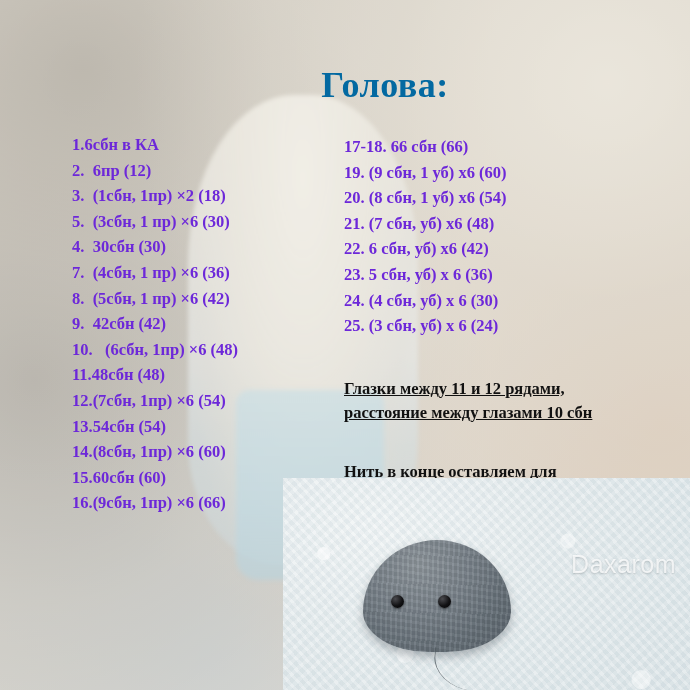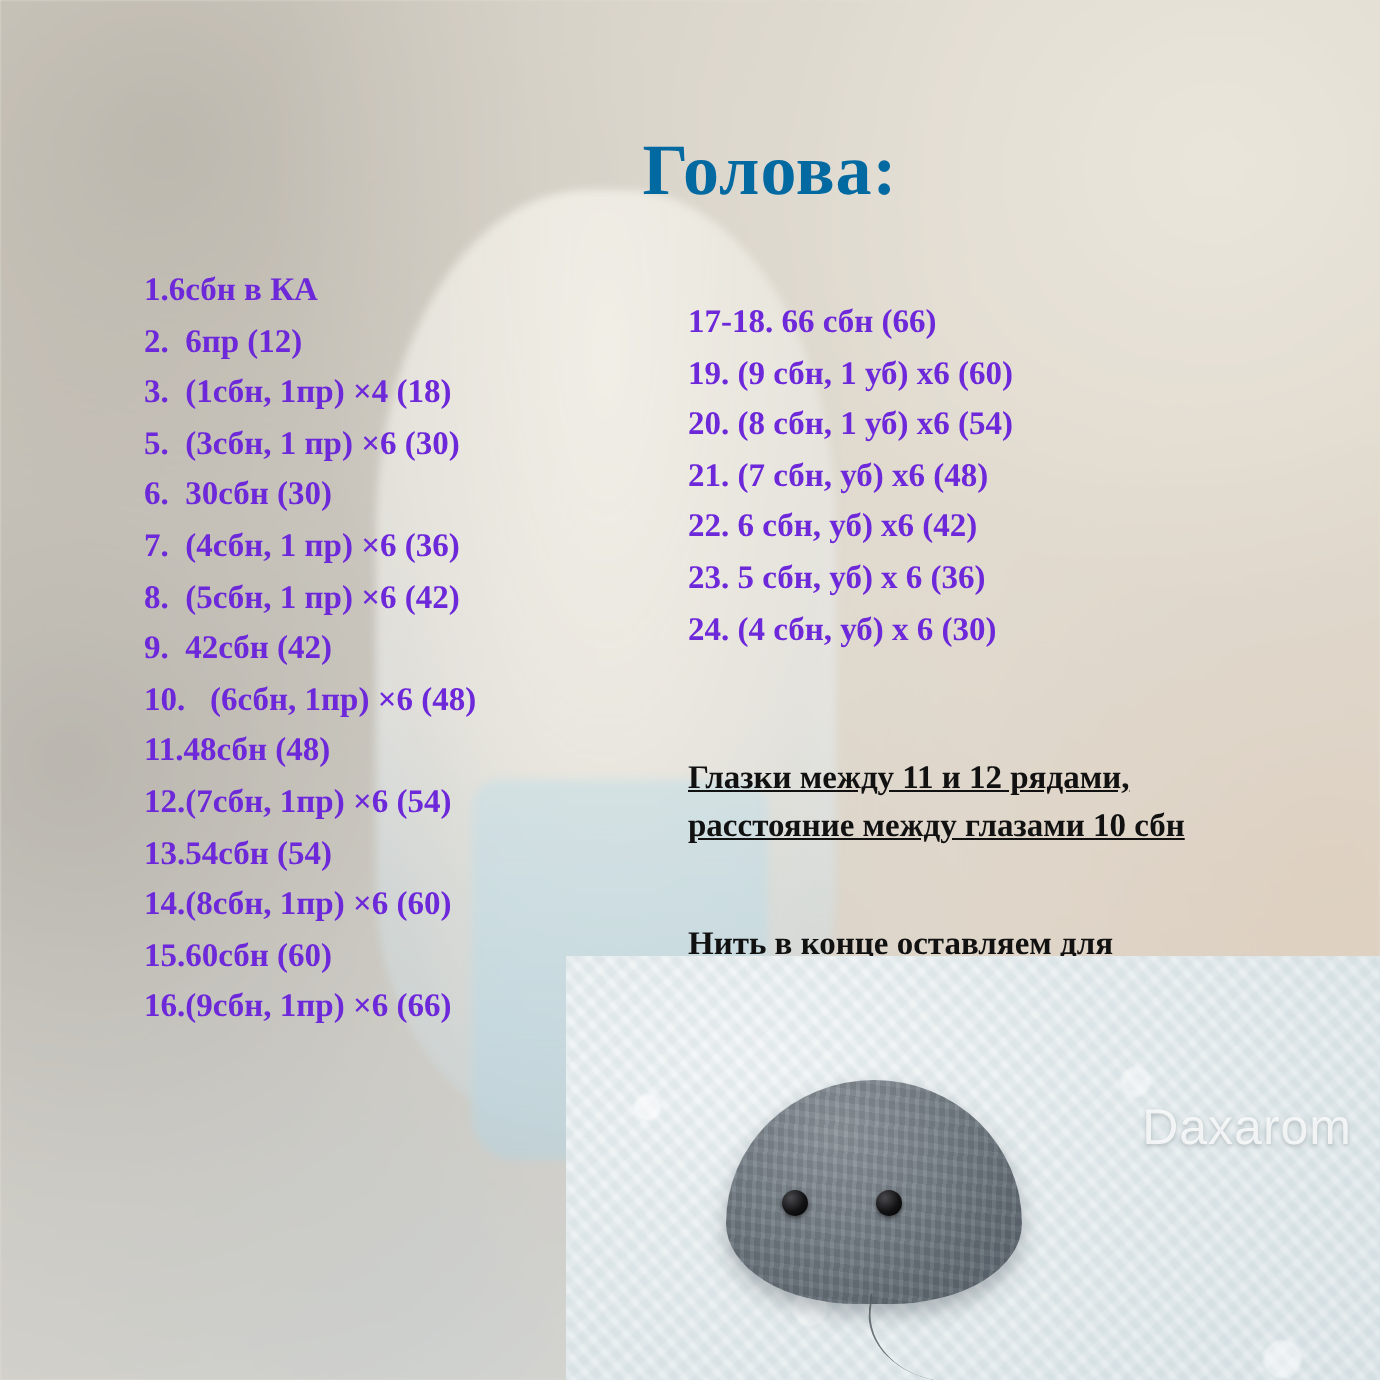--- a/index.html
+++ b/index.html
@@ -82,21 +82,21 @@
     font-size: 16.5px;
     line-height: 25.6px;
   }
   .col-left {
     left: 72px;
     top: 132px;
     width: 250px;
   }
   .col-right {
     left: 344px;
-    top: 148px;
+    top: 134px;
     width: 300px;
   }
   .row {
     white-space: pre;
   }
 
   .note {
     position: absolute;
     left: 344px;
     color: #111;
@@ -191,43 +191,44 @@
   <div class="bg"></div>
   <div class="bg-toy"></div>
   <div class="bg-overalls"></div>
   <div class="bg-veil"></div>
 
   <div class="title">Голова:</div>
 
   <div class="col col-left">
     <div class="row">1.6сбн в КА</div>
     <div class="row">2.  6пр (12)</div>
-    <div class="row">3.  (1сбн, 1пр) ×4 (18)</div>
+    <div class="row">3.  (1сбн, 1пр) ×2 (18)</div>
     <div class="row">5.  (3сбн, 1 пр) ×6 (30)</div>
-    <div class="row">6.  30сбн (30)</div>
+    <div class="row">4.  30сбн (30)</div>
     <div class="row">7.  (4сбн, 1 пр) ×6 (36)</div>
     <div class="row">8.  (5сбн, 1 пр) ×6 (42)</div>
     <div class="row">9.  42сбн (42)</div>
     <div class="row">10.   (6сбн, 1пр) ×6 (48)</div>
     <div class="row">11.48сбн (48)</div>
     <div class="row">12.(7сбн, 1пр) ×6 (54)</div>
     <div class="row">13.54сбн (54)</div>
     <div class="row">14.(8сбн, 1пр) ×6 (60)</div>
     <div class="row">15.60сбн (60)</div>
     <div class="row">16.(9сбн, 1пр) ×6 (66)</div>
   </div>
 
   <div class="col col-right">
     <div class="row">17-18. 66 сбн (66)</div>
     <div class="row">19. (9 сбн, 1 уб) х6 (60)</div>
     <div class="row">20. (8 сбн, 1 уб) х6 (54)</div>
     <div class="row">21. (7 сбн, уб) х6 (48)</div>
     <div class="row">22. 6 сбн, уб) х6 (42)</div>
     <div class="row">23. 5 сбн, уб) х 6 (36)</div>
     <div class="row">24. (4 сбн, уб) х 6 (30)</div>
+    <div class="row">25. (3 сбн, уб) х 6 (24)</div>
   </div>
 
   <div class="note note-1" style="white-space: pre-line;">Глазки между 11 и 12 рядами,
 расстояние между глазами 10 сбн</div>
   <div class="note note-2" style="white-space: pre-line;">Нить в конце оставляем для
 пришивания к телу</div>
 
   <div class="photo">
     <div class="photo-tex"></div>
     <div class="head">

